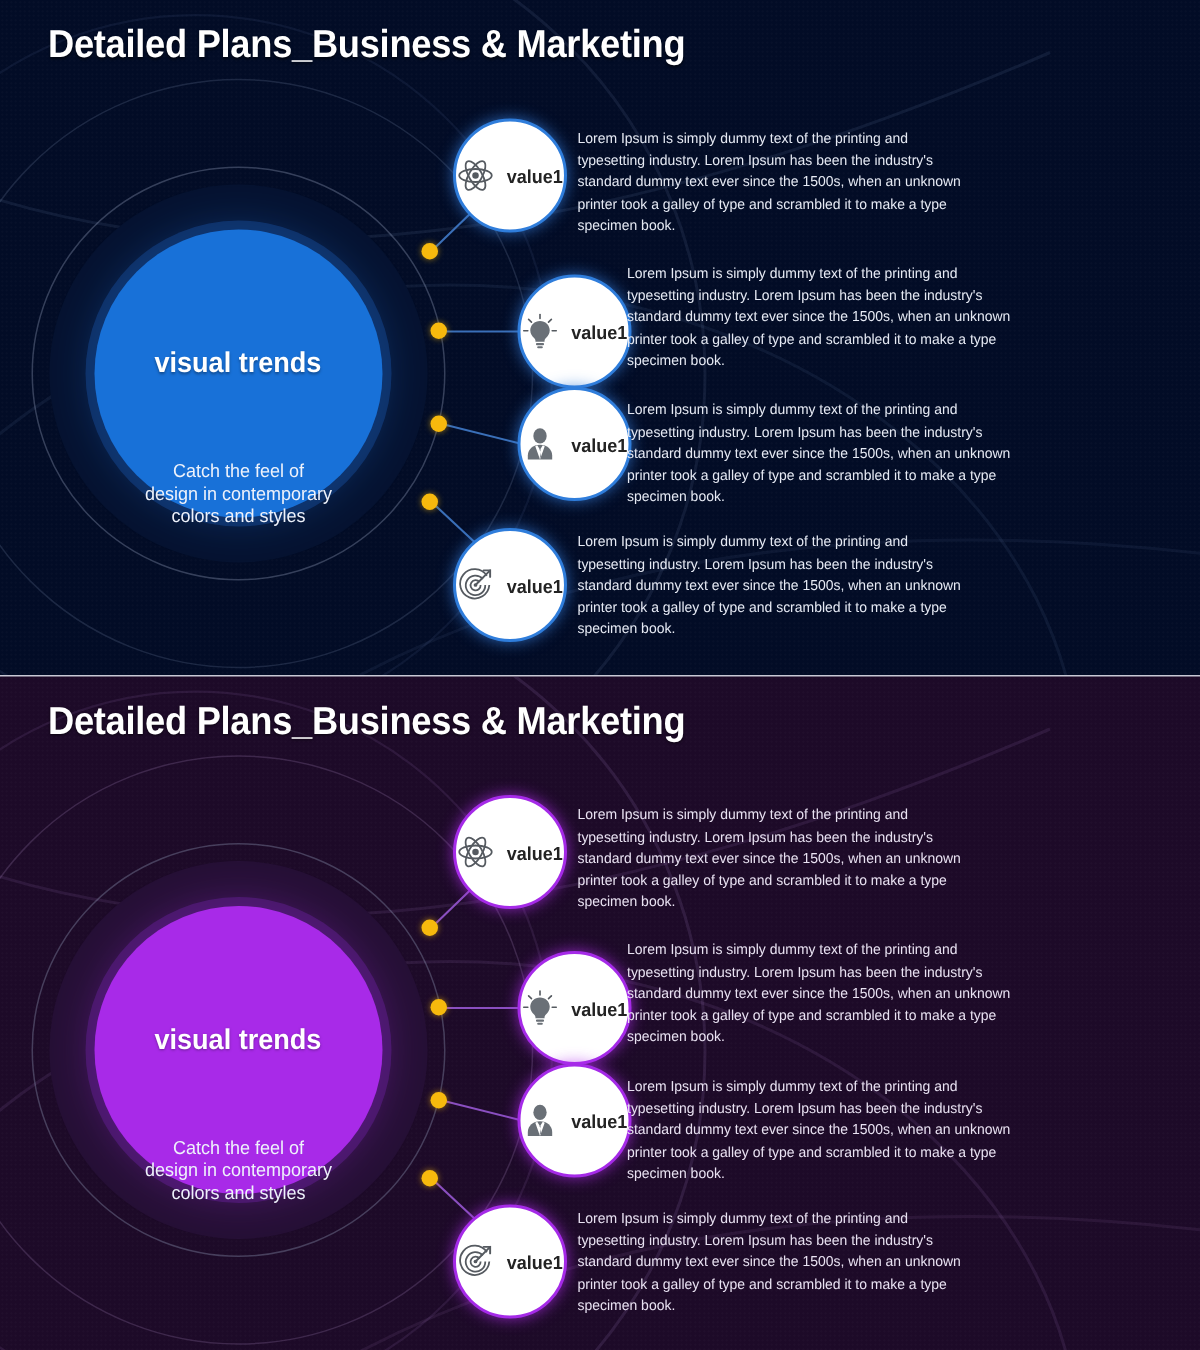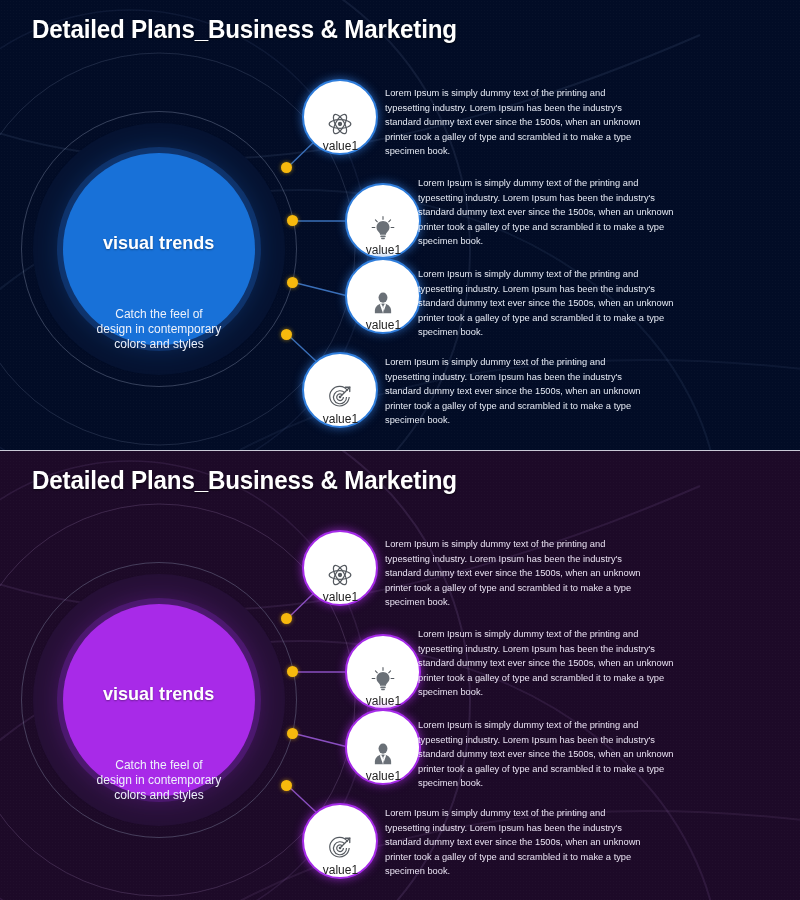--- a/index.html
+++ b/index.html
@@ -82,21 +82,21 @@
   .dot{
     position:absolute; width:11px; height:11px; border-radius:50%;
     background:#f7b90d; box-shadow:0 0 4px rgba(247,185,13,.6);
     z-index:5;
   }
 
   
   .node{
     position:absolute; width:76px; height:76px; border-radius:50%;
     background:#ffffff; z-index:6;
-    display:flex; flex-direction:column; align-items:center; justify-content:flex-end;
+    display:flex; flex-direction:row; align-items:center; justify-content:space-between;font-weight:bold;
   }
   .panel.blue .node{
     border:2.5px solid #2f7ddb;
     box-shadow:0 0 10px rgba(54,126,219,.75);
   }
   .panel.purple .node{
     border:2.5px solid #a52ae8;
     box-shadow:0 0 10px rgba(175,46,233,.75);
   }
   .node .nicon{ width:26px; height:26px; margin-bottom:1px; }

